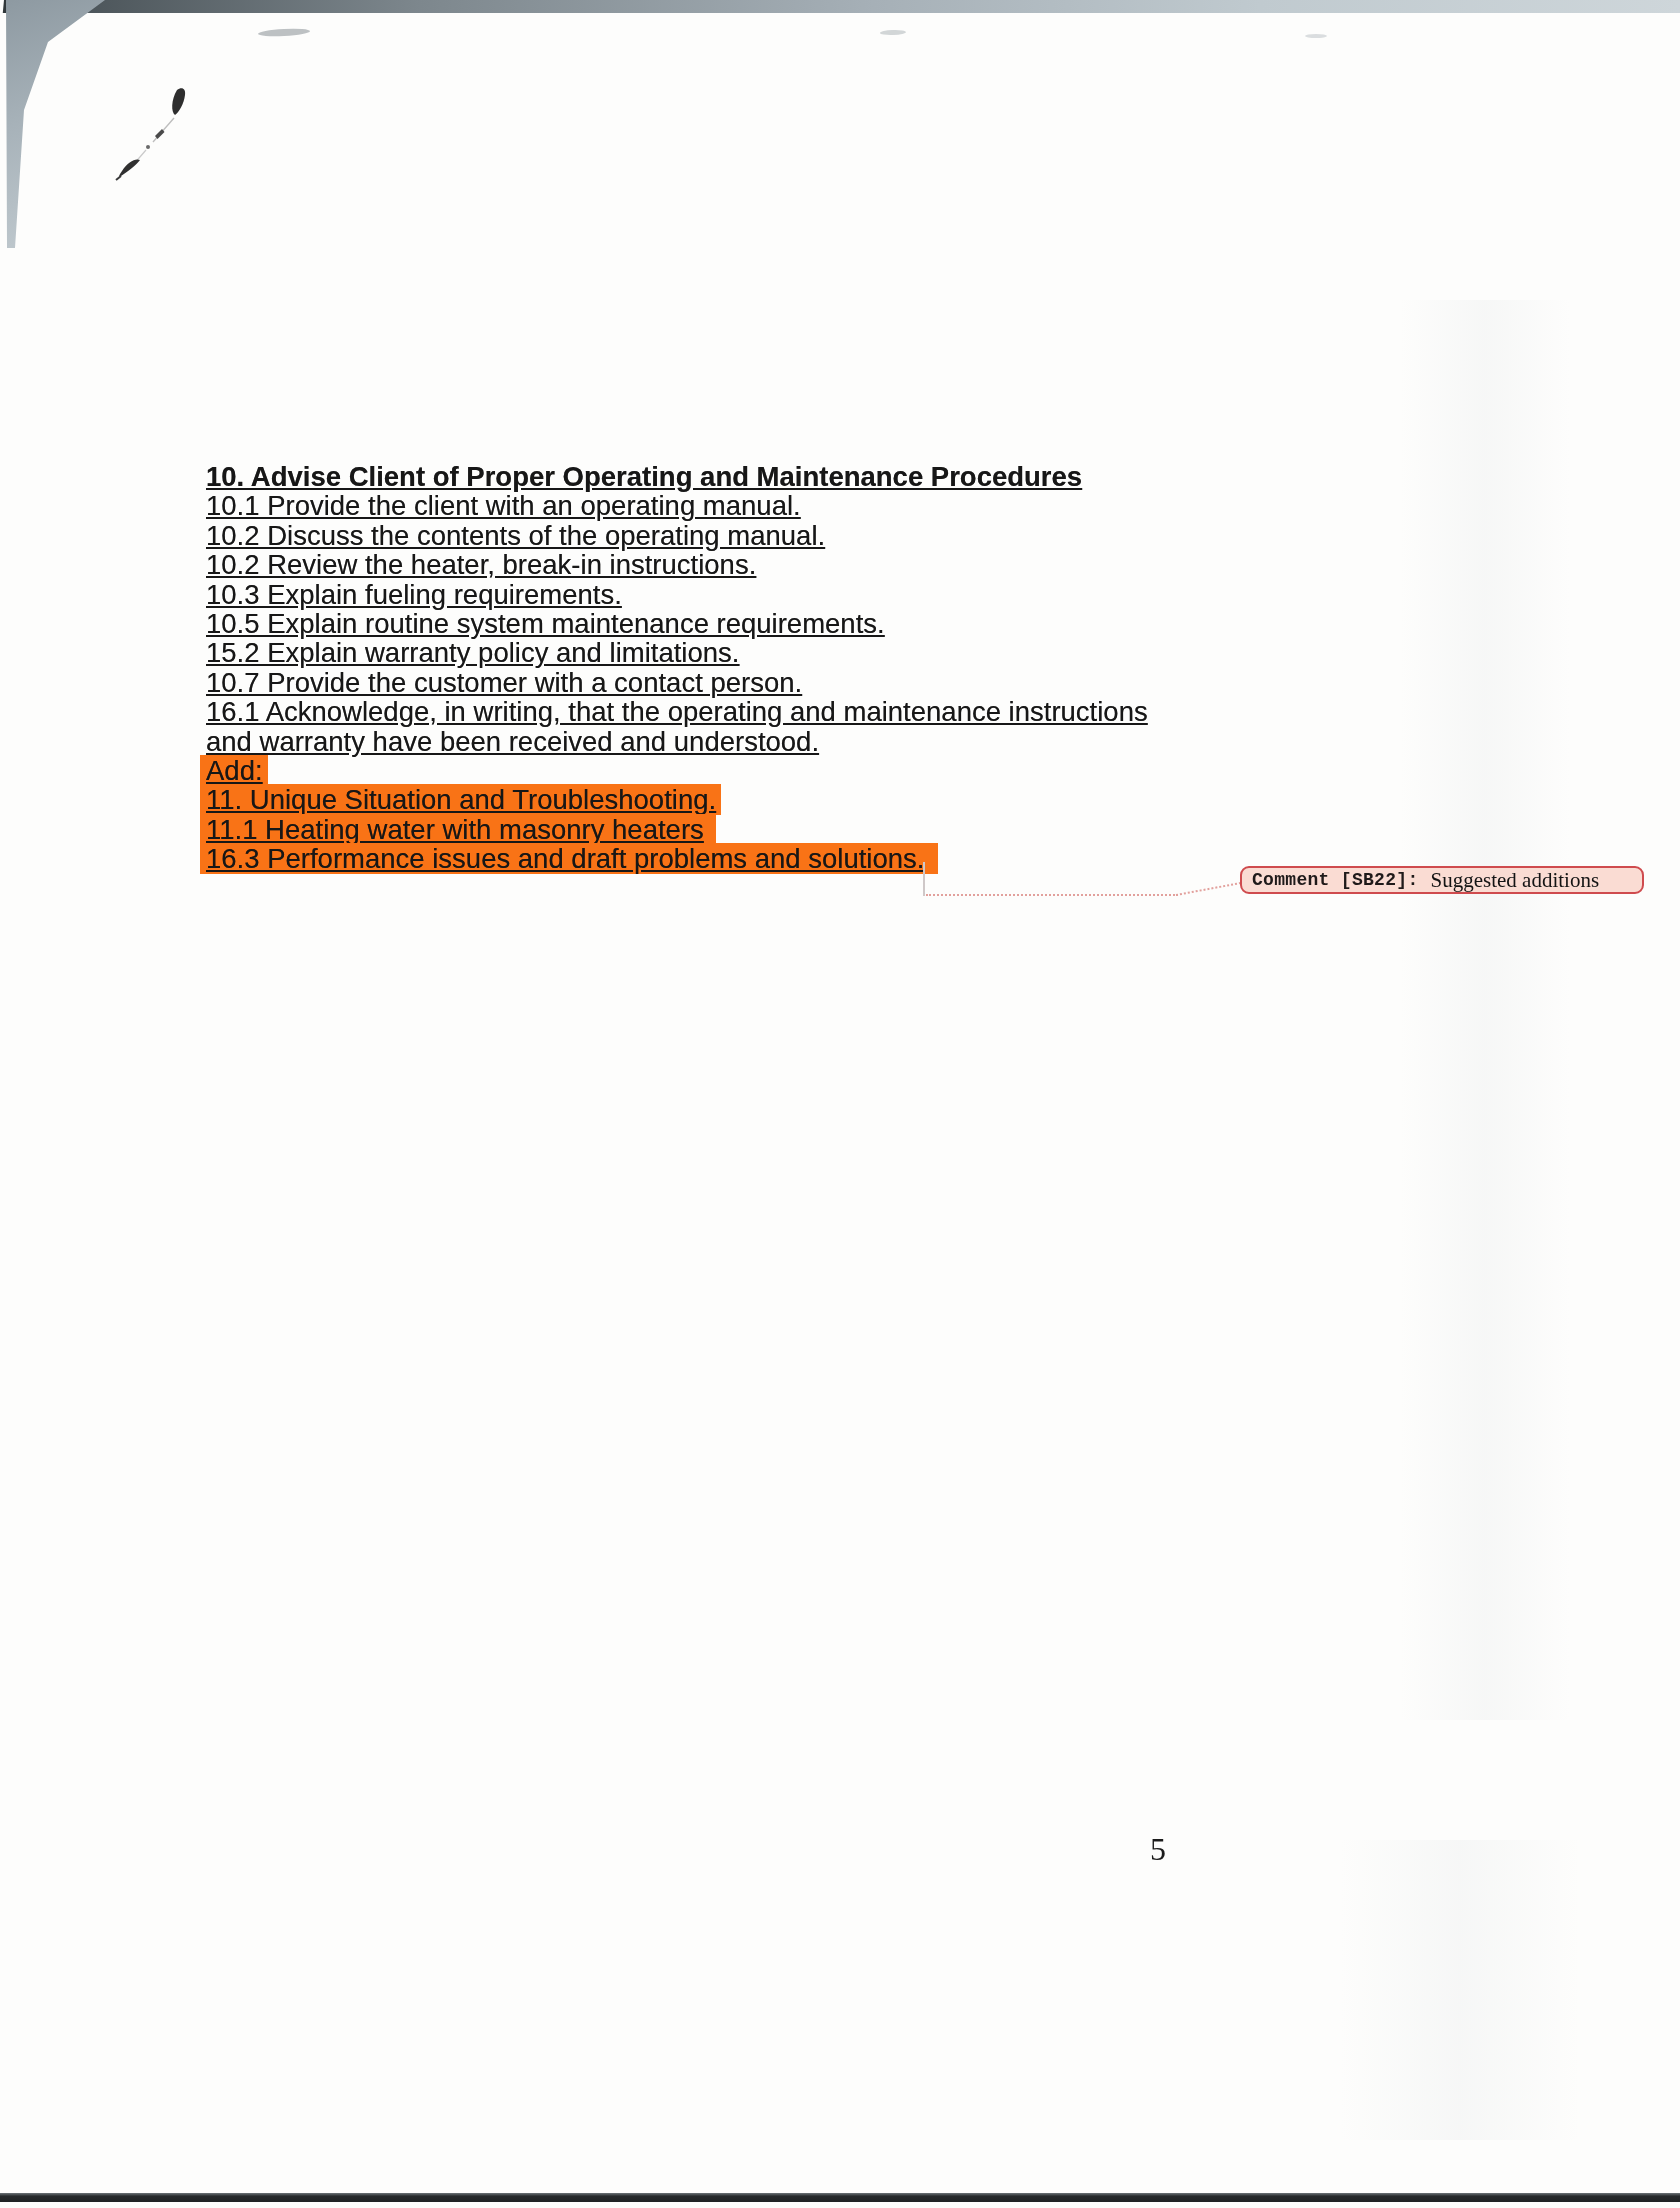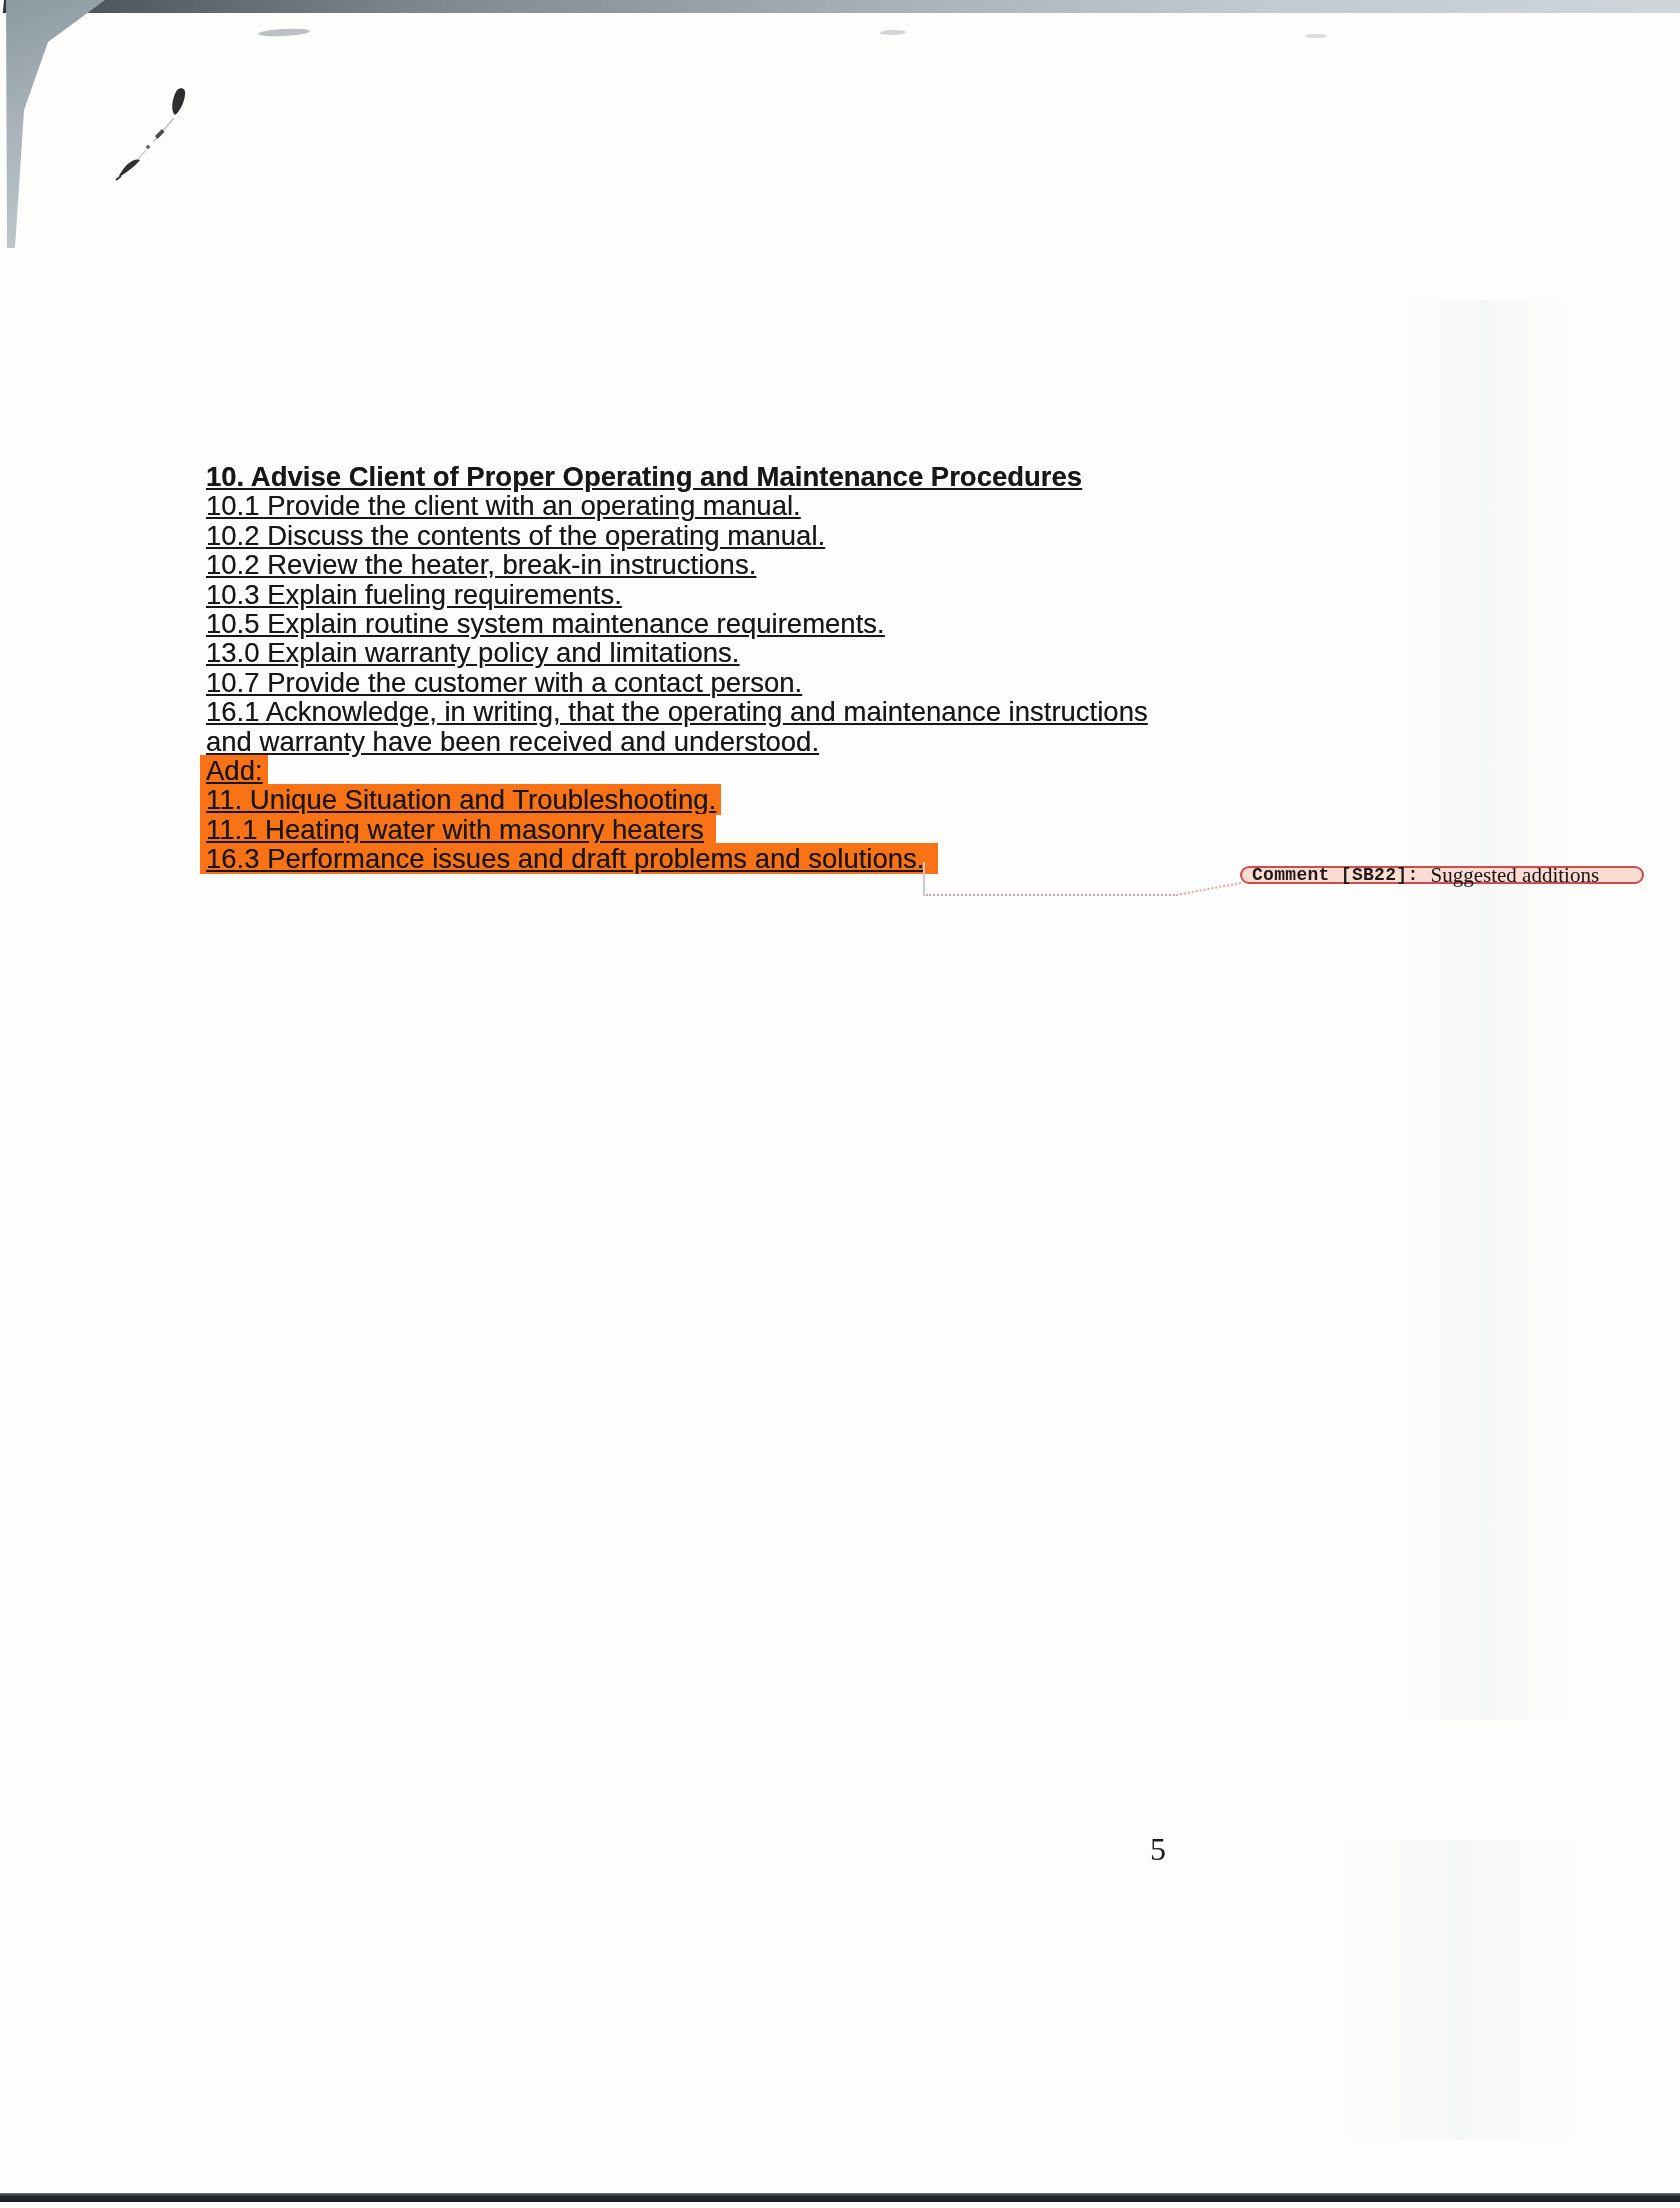--- a/index.html
+++ b/index.html
@@ -58,21 +58,21 @@
     border-top:2px dotted #e2a09c;
   }
   .comment-connector-d{
     position:absolute;left:1176px;top:894px;width:66px;height:0;
     border-top:2px dotted #e2a09c;
     transform:rotate(-10.5deg);transform-origin:left center;
   }
 
   
   .comment-box{
-    position:absolute;left:1240px;top:866px;width:404px;height:18px;
+    position:absolute;left:1240px;top:866px;width:404px;height:28px;
     box-sizing:border-box;border:2.5px solid #cf4b4e;border-radius:9px;
     background:#fadcd3;display:flex;align-items:center;gap:12px;
     padding:0 10px;
   }
   .comment-label{
     font-family:"Liberation Mono",monospace;font-weight:700;
     font-size:18px;letter-spacing:.3px;color:#1f1a1a;white-space:nowrap;
   }
   .comment-text{
     font-family:"Liberation Serif",serif;font-size:21px;color:#141414;white-space:nowrap;
@@ -111,21 +111,21 @@
   <path d="M16,98 l-5,4" stroke="#3a3a3a" stroke-width="2" fill="none"></path>
 </svg>
 
 <div class="doc-text">
   <div class="doc-heading"><span>10. Advise Client of Proper Operating and Maintenance Procedures</span></div>
   <div class="line"><span>10.1 Provide the client with an operating manual.</span></div>
   <div class="line"><span>10.2 Discuss the contents of the operating manual.</span></div>
   <div class="line"><span>10.2 Review the heater, break-in instructions.</span></div>
   <div class="line"><span>10.3 Explain fueling requirements.</span></div>
   <div class="line"><span>10.5 Explain routine system maintenance requirements.</span></div>
-  <div class="line"><span>13.0 Explain warranty policy and limitations.</span></div>
+  <div class="line"><span>15.2 Explain warranty policy and limitations.</span></div>
   <div class="line"><span>10.7 Provide the customer with a contact person.</span></div>
   <div class="line"><span>16.1 Acknowledge, in writing, that the operating and maintenance instructions</span></div>
   <div class="line"><span>and warranty have been received and understood.</span></div>
   <div class="line"><span class="hl hl-add">Add:</span></div>
   <div class="line"><span class="hl hl-11">11. Unique Situation and Troubleshooting.</span></div>
   <div class="line"><span class="hl hl-111">11.1 Heating water with masonry heaters</span></div>
   <div class="line"><span class="hl hl-112">16.3 Performance issues and draft problems and solutions.</span></div>
 </div>
 
 <div class="comment-anchor-line"></div>

